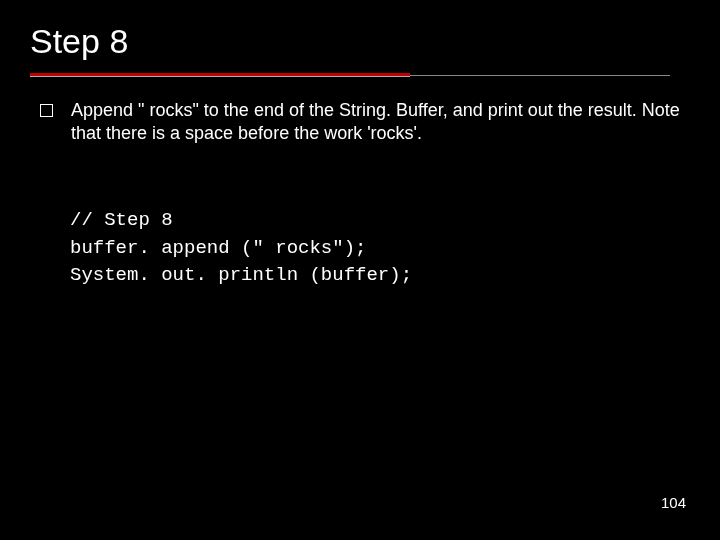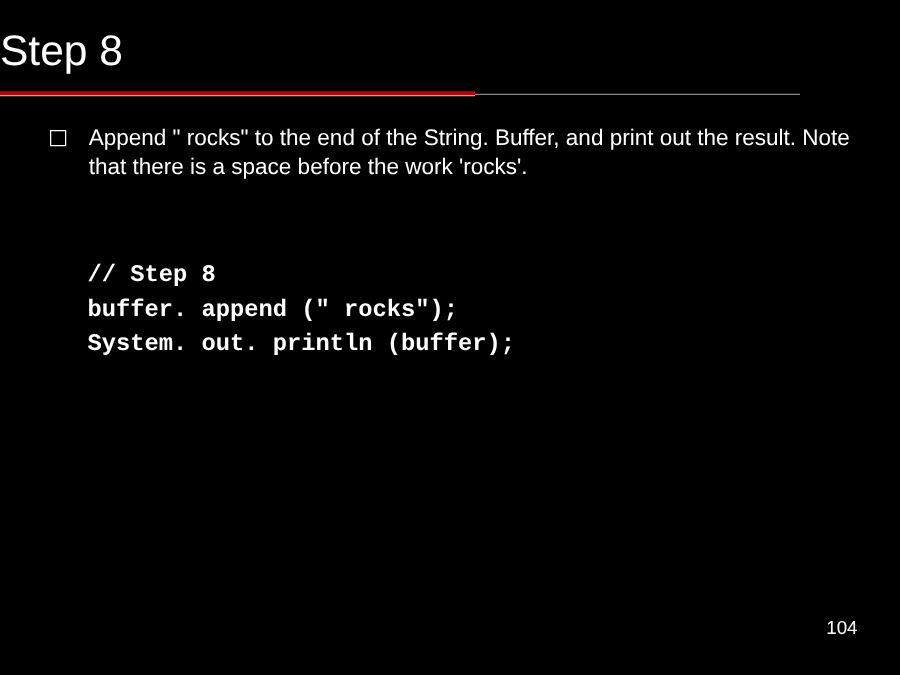--- a/index.html
+++ b/index.html
@@ -13,20 +13,21 @@
   }
   .slide {
     position: relative;
     width: 720px;
     height: 540px;
     background: #000;
     color: #fff;
   }
   .title-area {
     padding-top: 22px;
+    padding-left: 30px;
     padding-right: 30px;
   }
   .title {
     color: #fff;
     font-size: 34px;
     font-weight: 400;
     margin: 0;
     padding-bottom: 6px;
   }
   .rule {
@@ -67,21 +68,20 @@
     line-height: 1.28;
   }
   .code {
     margin-top: 62px;
     margin-left: 30px;
     font-family: "Courier New", Courier, monospace;
     font-size: 19px;
     line-height: 1.45;
     color: #fff;
     white-space: pre;
-    font-weight: bold;
   }
   .pageno {
     position: absolute;
     right: 34px;
     bottom: 29px;
     color: #fff;
     font-size: 15px;
   }
 </style>
 </head>

